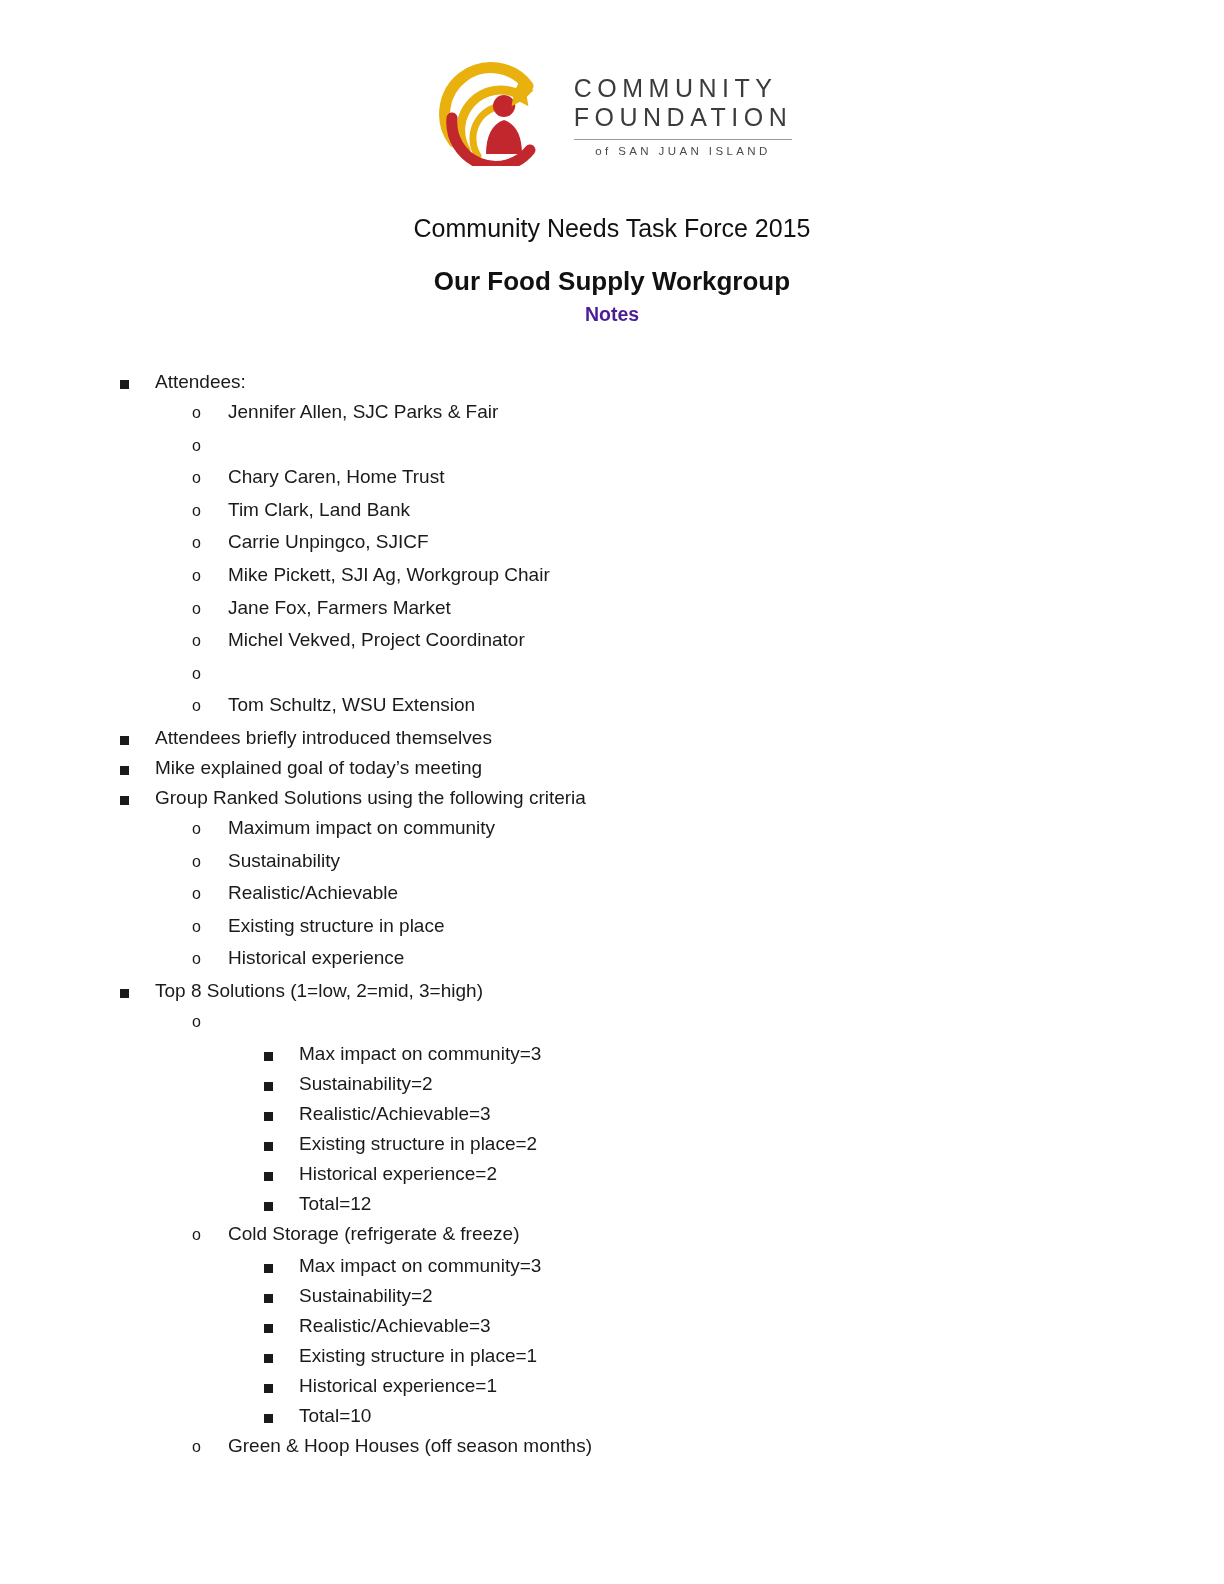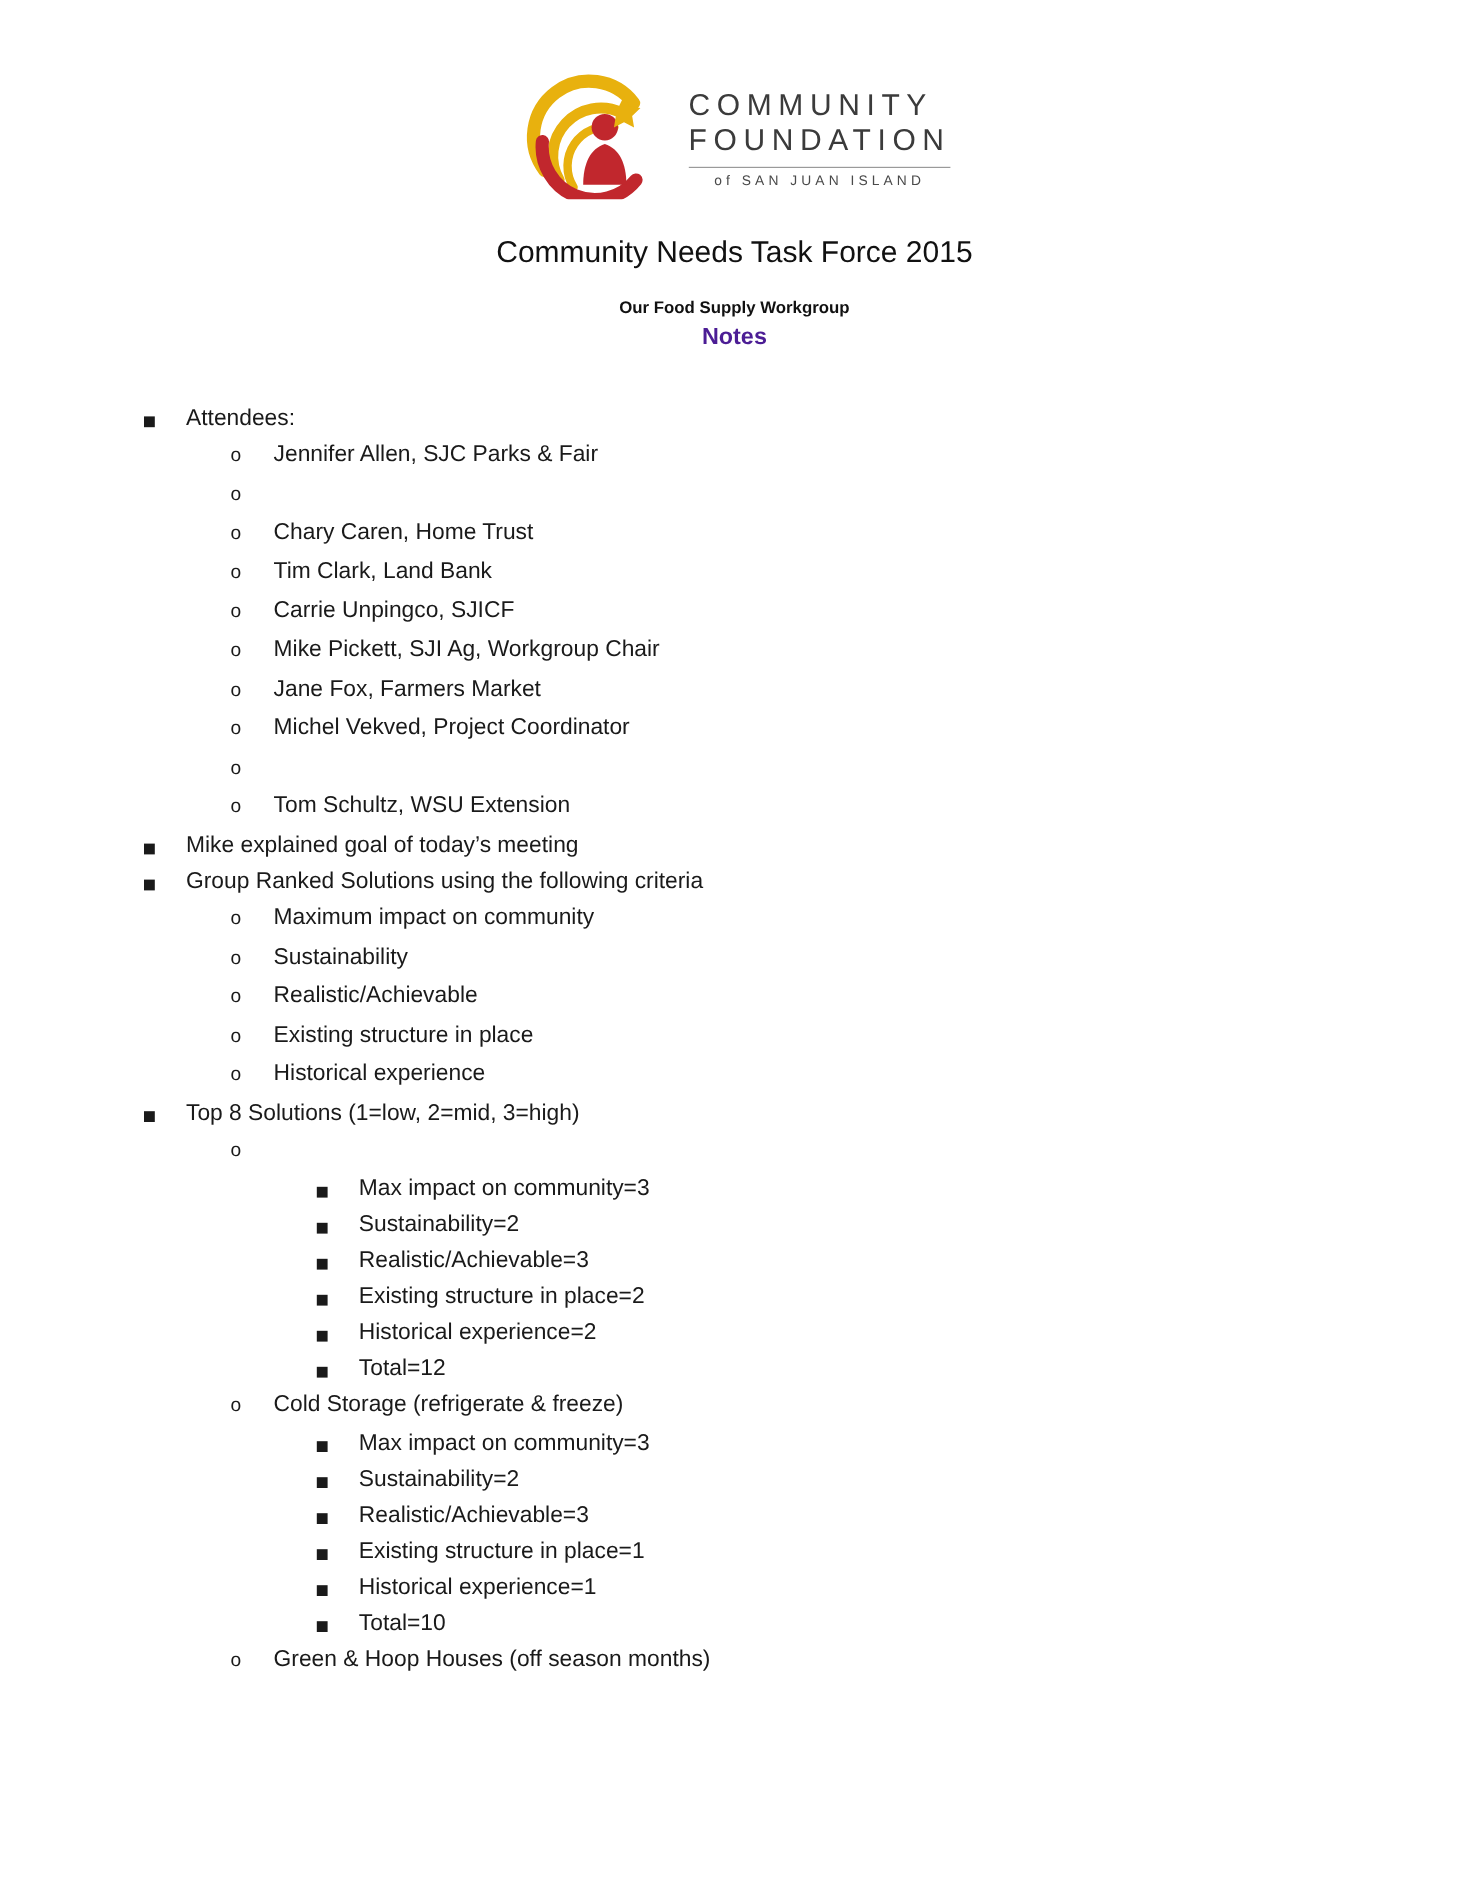--- a/index.html
+++ b/index.html
@@ -57,27 +57,27 @@
     color: #4a4a4a;
     margin-top: 7px;
     border-top: 1.5px solid #9a9a9a;
     padding-top: 5px;
     text-align: center;
   }
   
   .doc-title {
     text-align: center;
     font-size: 25px;
-    margin-top: 30px;
+    margin-top: 48px;
     color: #111;
     font-weight: 400;
   }
   .sub1 {
     text-align: center;
-    font-size: 14px;
+    font-size: 26px;
     font-weight: bold;
     margin-top: 23px;
     color: #111;
   }
   .sub2 {
     text-align: center;
     font-size: 19.5px;
     margin-top: 6px;
     color: #111;
   }
@@ -193,20 +193,24 @@
       </div>
       <div class="li lvl2">
         <span class="bullet-o">o</span>
       </div>
       <div class="li lvl2">
         <span class="bullet-o">o</span>
         <span class="li-text">Tom Schultz, WSU Extension</span>
       </div>
       <div class="li lvl1">
         <span class="bullet-sq"></span>
+        <span class="li-text">Attendees briefly introduced themselves</span>
+      </div>
+      <div class="li lvl1">
+        <span class="bullet-sq"></span>
         <span class="li-text">Mike explained goal of today’s meeting</span>
       </div>
       <div class="li lvl1">
         <span class="bullet-sq"></span>
         <span class="li-text">Group Ranked Solutions using the following criteria</span>
       </div>
       <div class="li lvl2">
         <span class="bullet-o">o</span>
         <span class="li-text">Maximum impact on community</span>
       </div>

